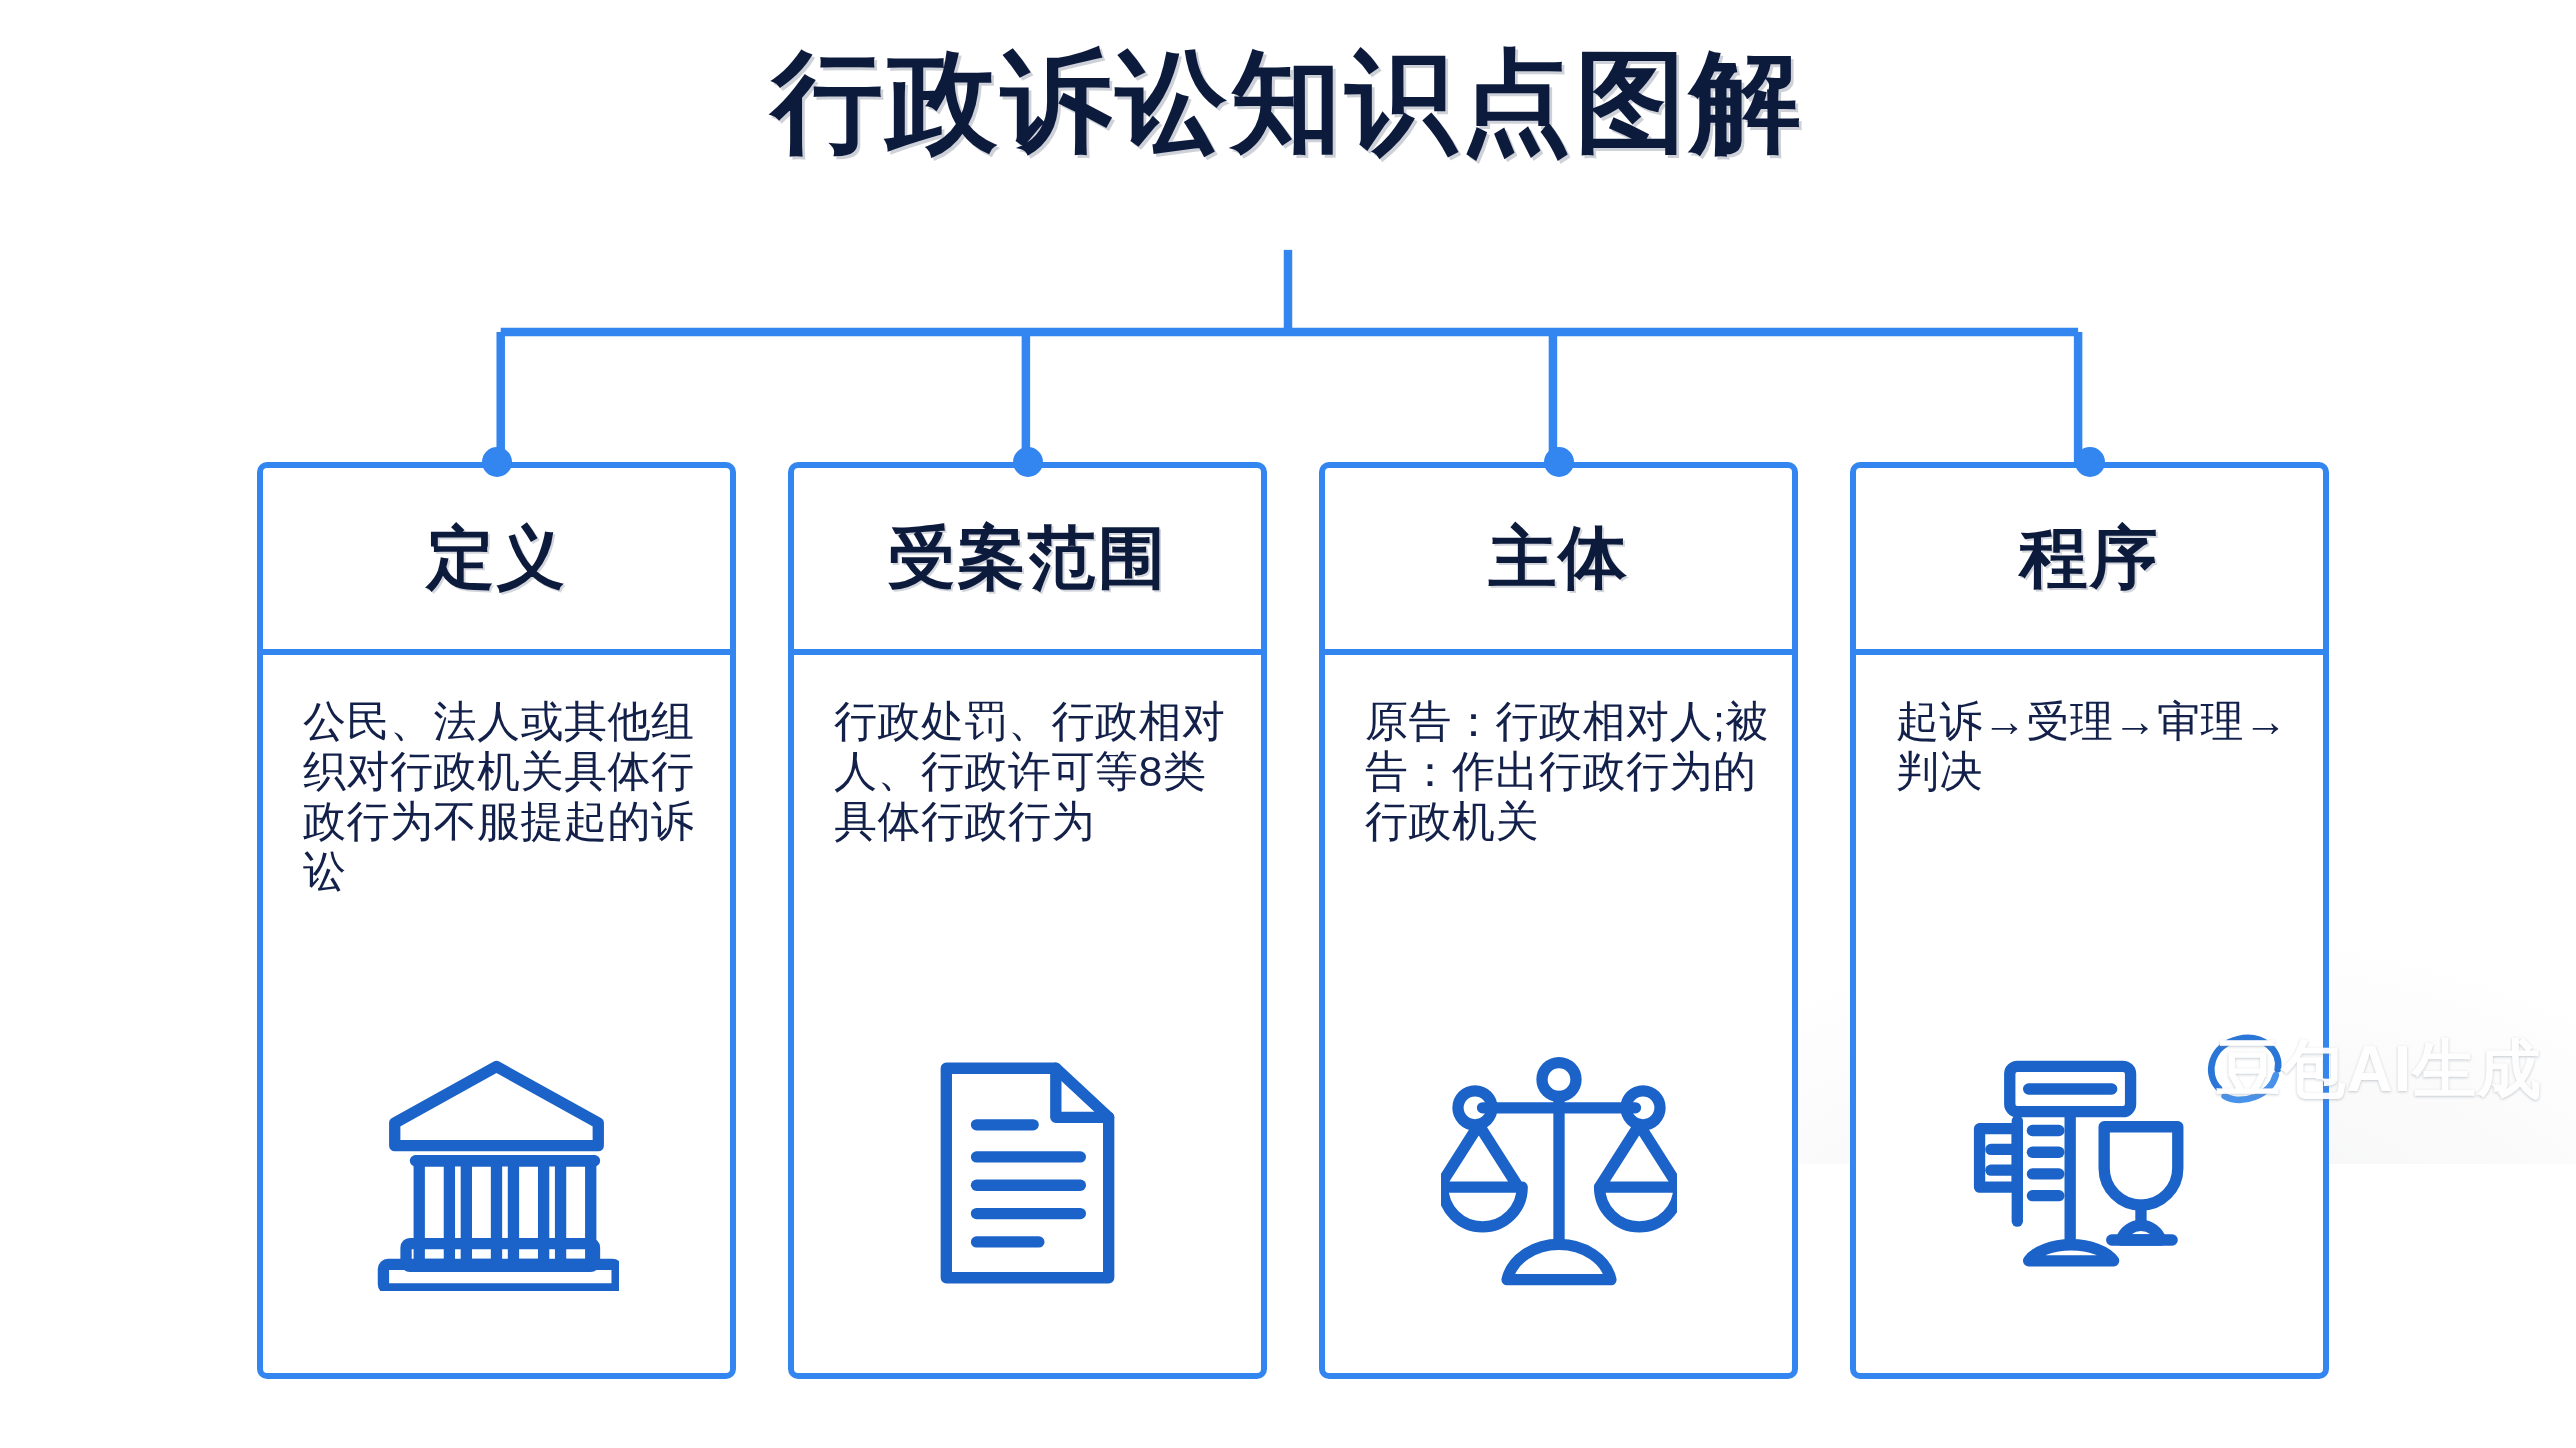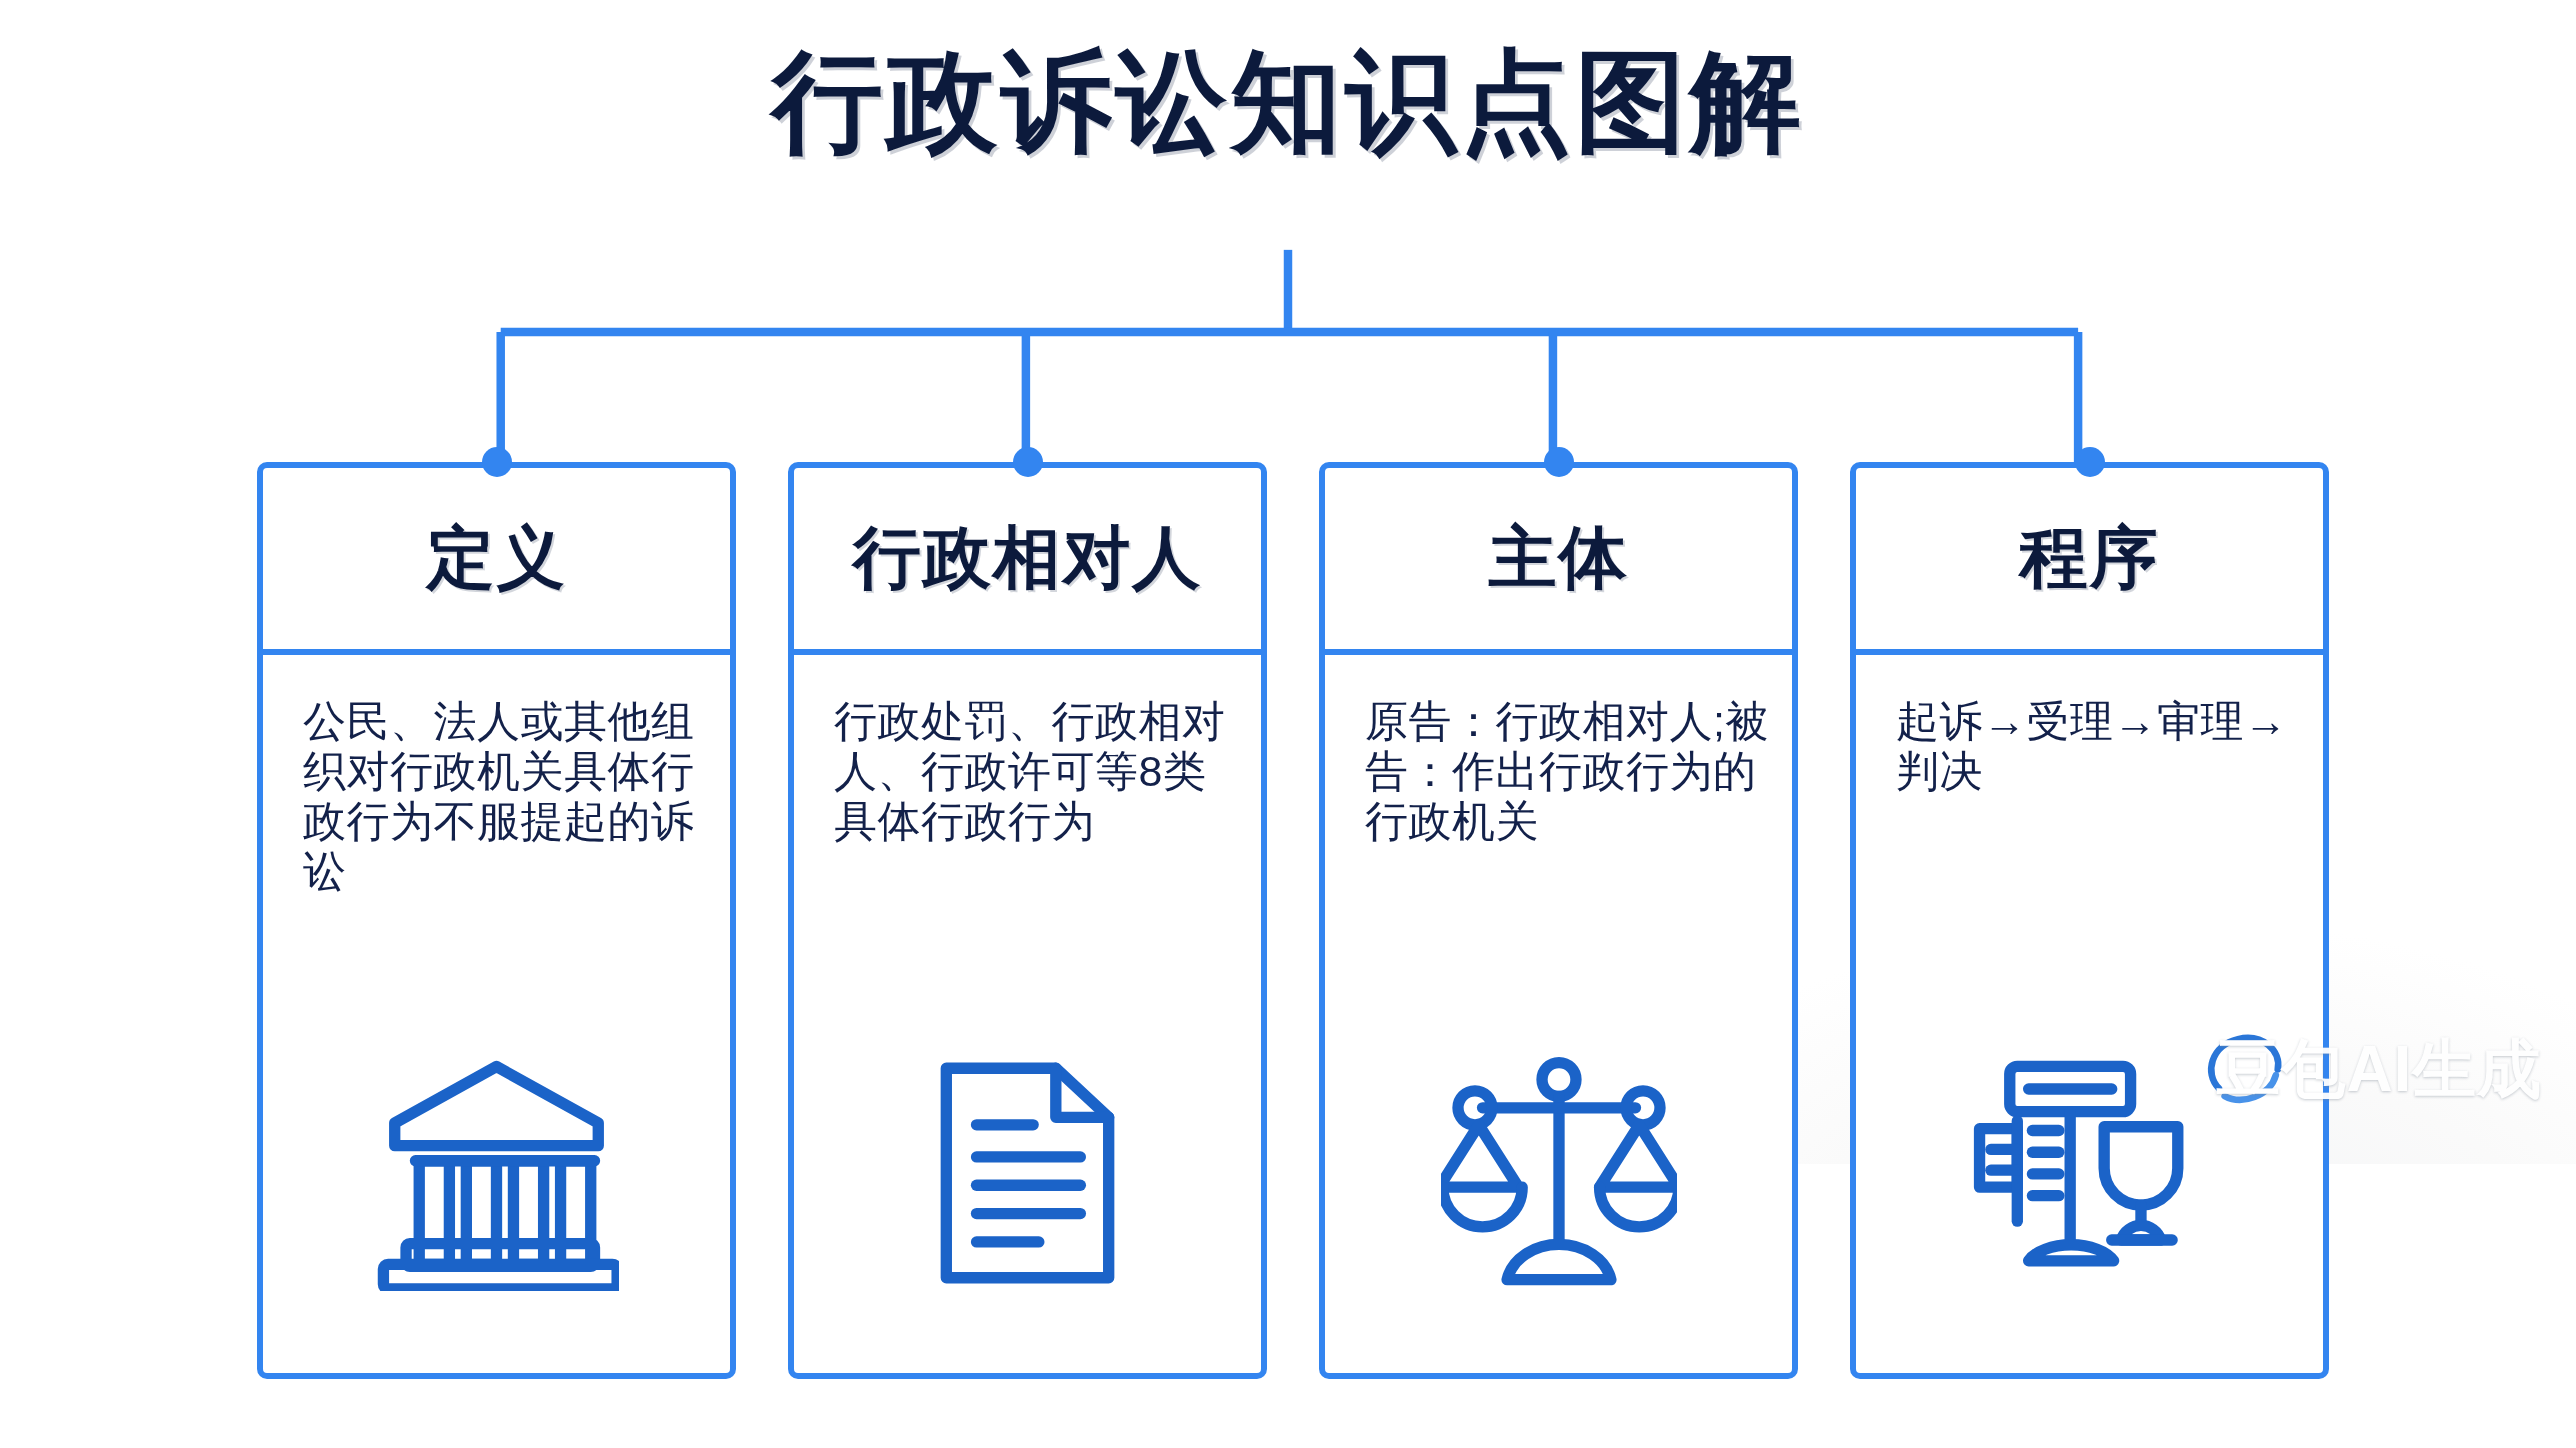--- a/index.html
+++ b/index.html
@@ -198,21 +198,21 @@
 
           <rect x="34" y="200" width="200" height="24" rx="4"></rect>
           <rect x="10" y="222" width="248" height="26" rx="5"></rect>
         </svg>
       </div>
     </div>
 
     <div class="card">
       <div class="card-dot"></div>
       <div class="card-head">
-        <div class="card-title">行政相对人</div>
+        <div class="card-title">受案范围</div>
       </div>
       <div class="card-body">
         <div class="card-text">行政处罚、行政相对人、行政许可等8类具体行政行为</div>
       </div>
       <div class="card-icon">
         <svg width="189" height="236" viewBox="0 0 200 250" fill="none" stroke="#1b63c8" stroke-width="12" stroke-linejoin="round" stroke-linecap="round">
           <path d="M14 14 H130 L186 66 V236 H14 Z"></path>
           <path d="M130 14 V66 H186"></path>
           <path d="M46 74 H106"></path>
           <path d="M46 108 H156"></path>

